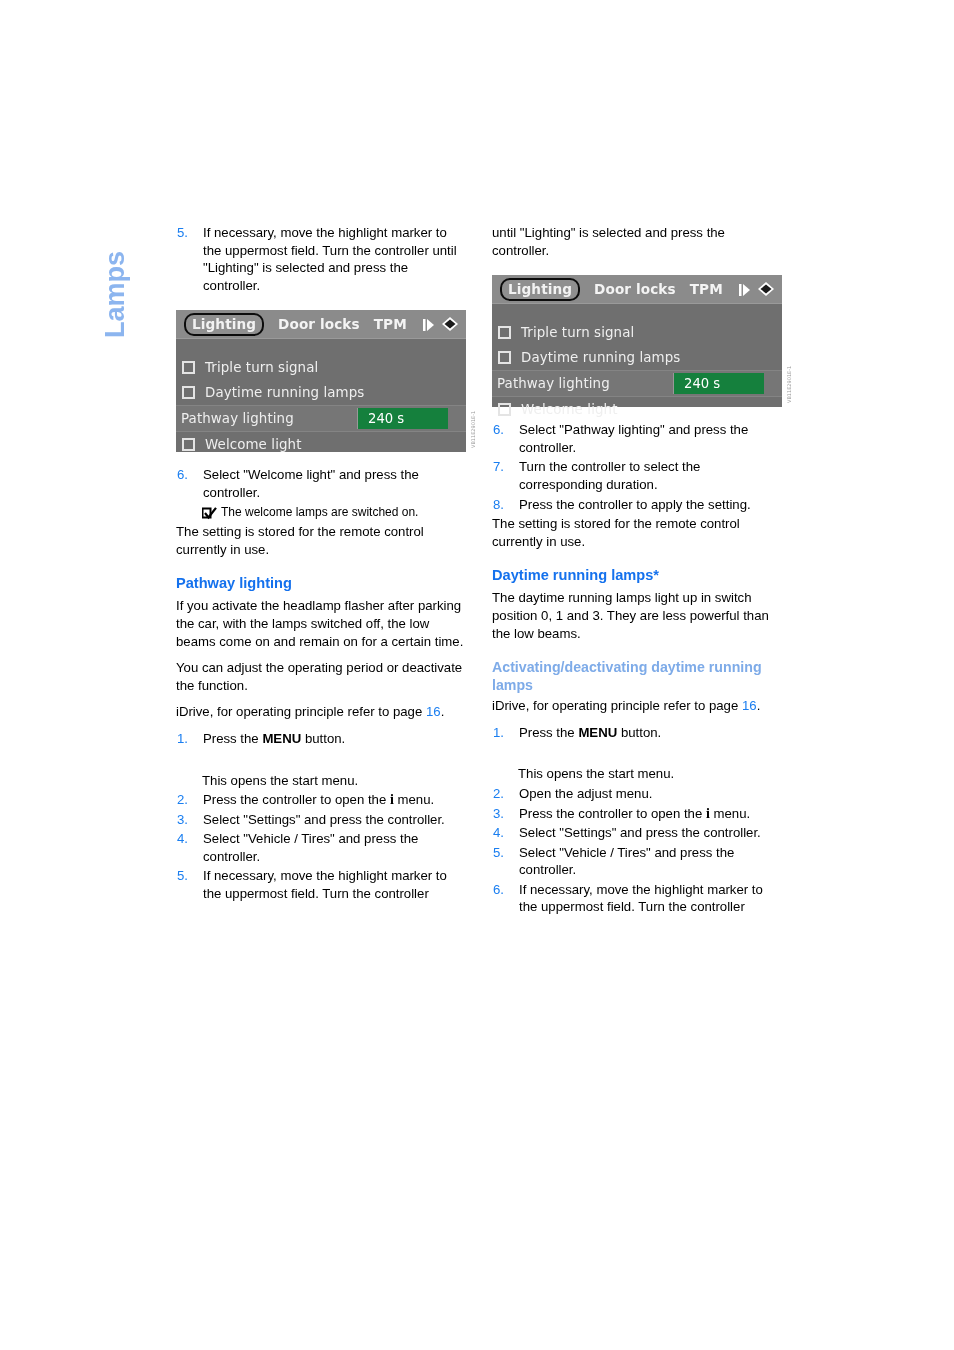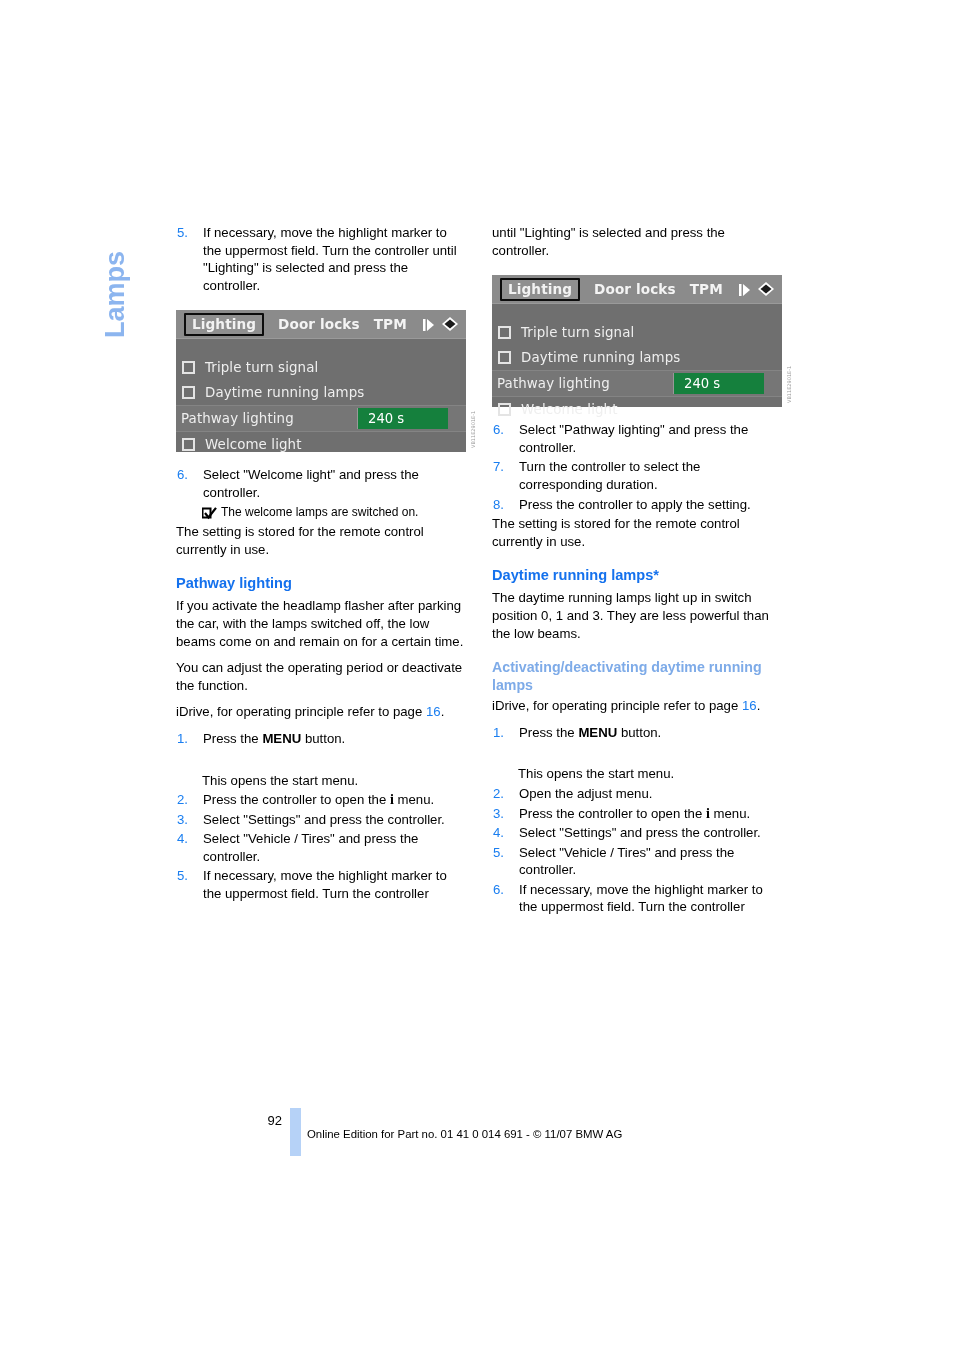--- a/index.html
+++ b/index.html
@@ -161,21 +161,21 @@
     font-weight: bold;
     letter-spacing: 0.1px;
     white-space: nowrap;
   }
   .idrive-tab.selected {
     color: #f2f2f2;
     border: 2px solid #0c0c0c;
     padding: 1px 6px 2px 6px;
     margin-left: 8px;
     background: #8f8f8f;
-    border-radius: 1px;
+    border-radius: 10px;
   }
   .idrive-tab.plain {
     margin-left: 14px;
     color: #f4f4f4;
   }
   .idrive-navicons {
     position: absolute;
     right: 5px;
     top: 50%;
     transform: translateY(-50%);
@@ -502,19 +502,14 @@
       <div class="step-body">Select "Vehicle / Tires" and press the controller.</div>
     </div>
 
     <div class="step">
       <div class="step-num">6.</div>
       <div class="step-body">If necessary, move the highlight marker to the uppermost field. Turn the controller</div>
     </div>
 
   </div>
 
-  <div class="footer">
-    <div class="footer-pageno">92</div>
-    <div class="footer-bar"></div>
-    <div class="footer-text">Online Edition for Part no. 01 41 0 014 691 - © 11/07 BMW AG</div>
-  </div>
 
 </div>
 
 </body></html>

